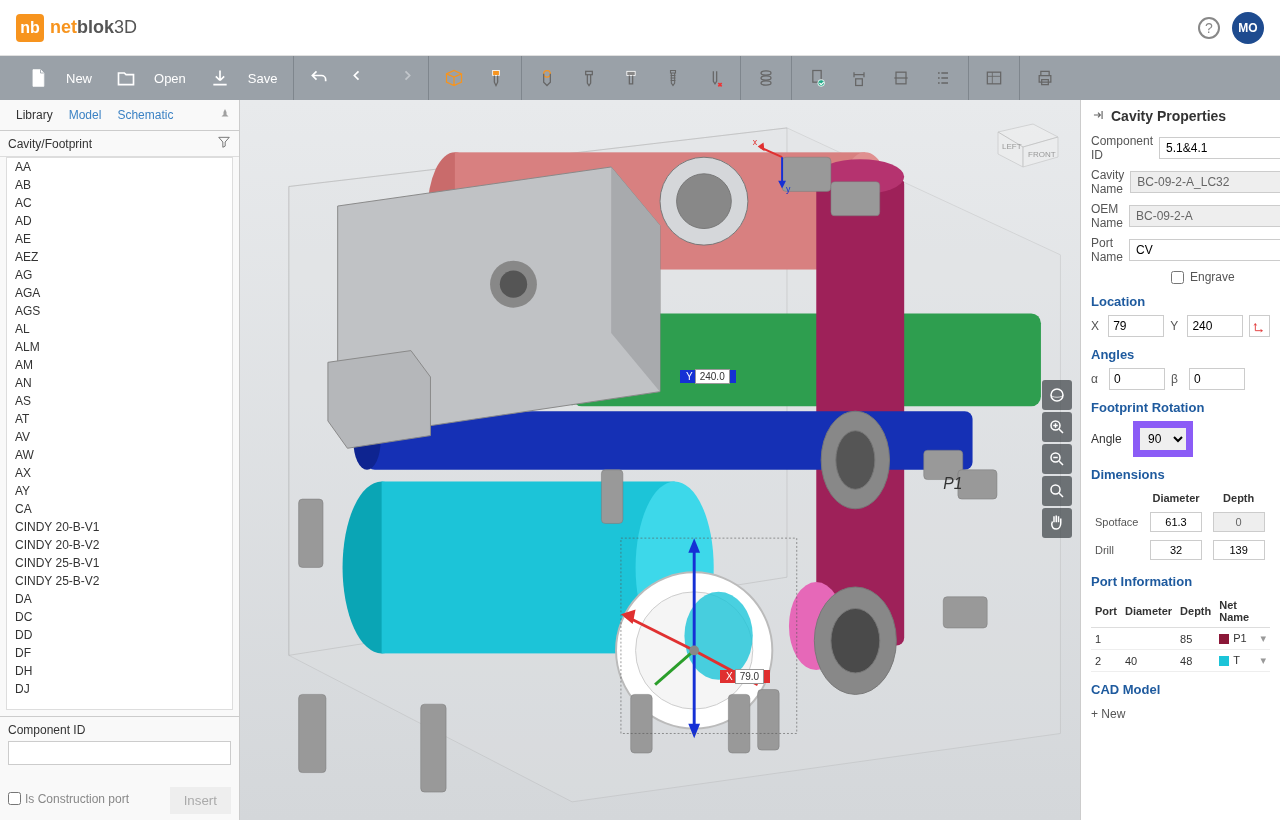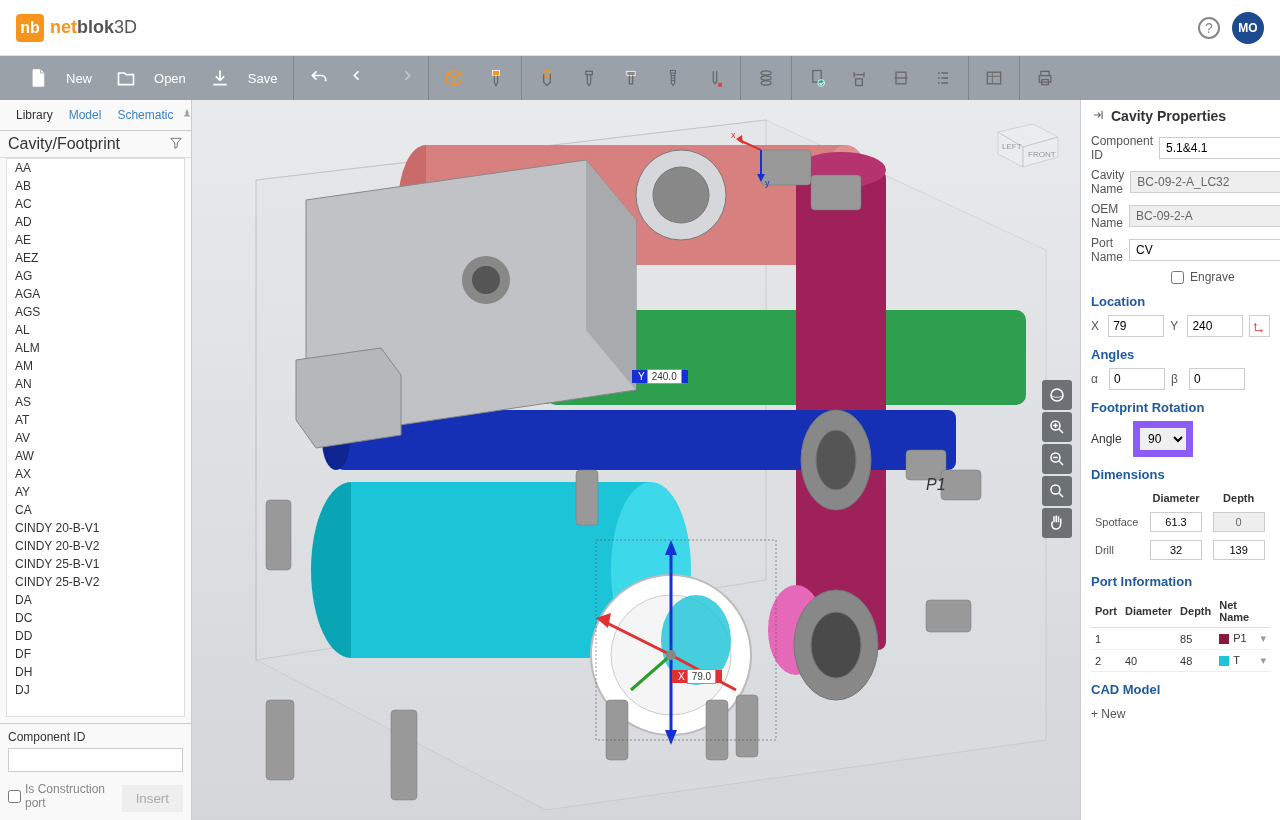--- a/index.html
+++ b/index.html
@@ -21,35 +21,35 @@
 .toolbar { height: 44px; background: #9aa1a8; display: flex; align-items: center; padding: 0 12px; gap: 0; }
 .tool-group { display: flex; align-items: center; gap: 16px; padding: 0 12px; border-right: 1px solid #7f868d; height: 100%; }
 .tool-btn { display: flex; align-items: center; gap: 18px; color: #fff; cursor: pointer; padding: 4px; }
 .tool-btn svg, .tool-icon svg { width: 20px; height: 20px; fill: #fff; stroke: #fff; }
 .tool-icon { width: 26px; height: 26px; display: flex; align-items: center; justify-content: center; cursor: pointer; }
 
 
 .main { display: flex; height: calc(820px - 56px - 44px); }
 
 
-.left-panel { width: 192px; border-right: 1px solid #ccc; display: flex; flex-direction: column; background: #f9f9f9; }
+.left-panel { width: 240px; border-right: 1px solid #ccc; display: flex; flex-direction: column; background: #f9f9f9; }
 .tabs { display: flex; align-items: center; border-bottom: 1px solid #ccc; padding: 4px 8px; }
 .tab { padding: 4px 8px; font-size: 12px; color: #3b82c4; cursor: pointer; }
 .tab.active { color: #333; font-weight: 500; }
 .pin-icon { margin-left: auto; cursor: pointer; opacity: .6; }
 .library-select { margin: 6px; padding: 4px; border: 1px solid #3b82c4; background: #eef5fb; font-size: 12px; cursor: pointer; }
 .filter-row { display: flex; align-items: center; padding: 4px 8px; border-bottom: 1px solid #ddd; }
-.filter-row span { font-size: 16px; }
+.filter-row span { font-size: 12px; }
 .funnel-icon { margin-left: auto; cursor: pointer; }
 .cavity-list { flex: 1; overflow-y: auto; border: 1px solid #ddd; margin: 0 6px 6px; background: #fff; }
 .cavity-item { padding: 2px 8px; font-size: 12px; cursor: pointer; }
 .bottom-form { padding: 6px 8px; border-top: 1px solid #ccc; }
 .bottom-form label { font-size: 12px; display: block; margin-bottom: 4px; }
 .bottom-form input[type=text] { width: 100%; padding: 4px; border: 1px solid #ccc; font-size: 12px; }
-.bottom-row { display: flex; align-items: center; margin-top: 10px; gap: 6px; }
+.bottom-row { display: flex; align-items: center; margin-top: 22px; gap: 6px; }
 .bottom-row .chk { display: flex; align-items: center; gap: 4px; font-size: 12px; color: #888; }
 .insert-btn { margin-left: auto; padding: 6px 14px; background: #eee; border: none; color: #aaa; cursor: pointer; }
 
 
 .canvas { flex: 1; position: relative; background: linear-gradient(#e8eaec, #d4d7da); overflow: hidden; }
 .viewcube { position: absolute; right: 12px; top: 12px; width: 80px; height: 60px; }
 .vc-face { fill: #f0f0f0; stroke: #bbb; stroke-width: 1; opacity: .5; }
 .vc-text { font-size: 8px; fill: #999; font-weight: 500; }
 .view-tools { position: absolute; right: 8px; top: 280px; display: flex; flex-direction: column; gap: 2px; }
 .view-tool-btn { width: 30px; height: 30px; background: rgba(60,65,70,0.7); border-radius: 3px; display: flex; align-items: center; justify-content: center; cursor: pointer; color:#fff; }

